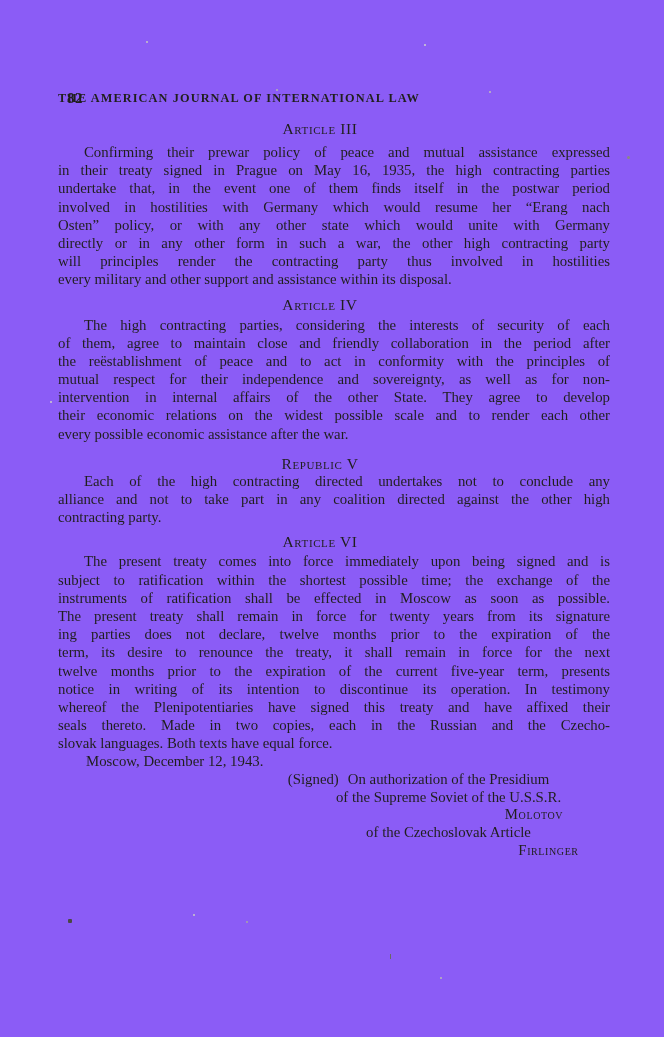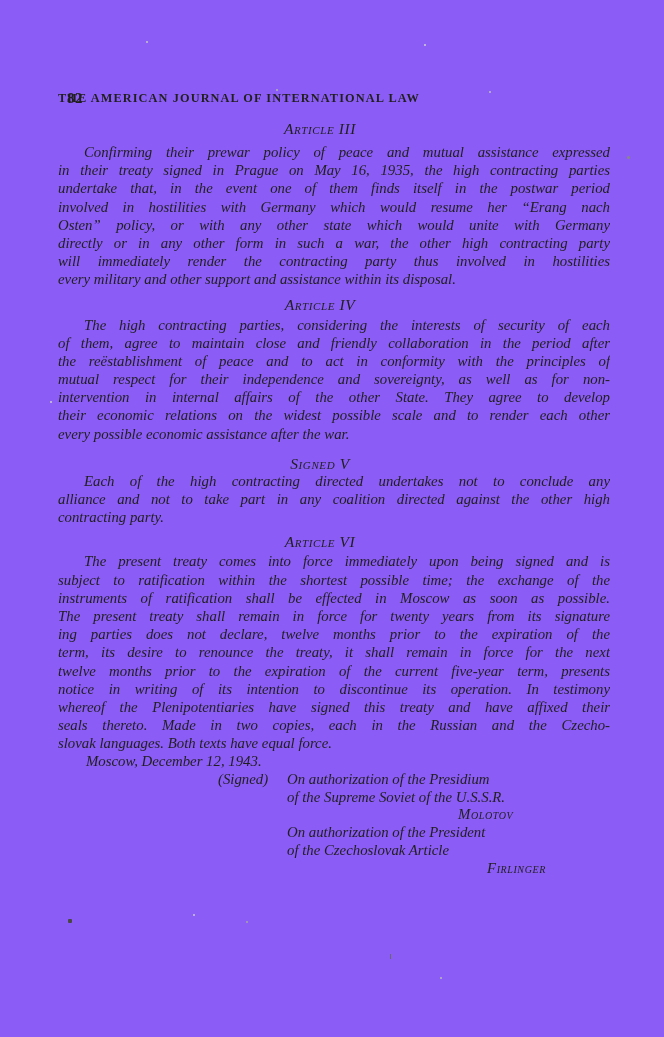--- a/index.html
+++ b/index.html
@@ -25,21 +25,21 @@
   }
   .running-title{
     display:block;margin-right:38px;
     font-size:12.3px;font-weight:bold;letter-spacing:1.1px;
     line-height:16px;white-space:nowrap;
   }
   
   .content{
     position:absolute;left:58px;top:0;width:552px;
     padding-top:121px;
-    font-size:14.8px;line-height:18.2px;font-style:italic;
+    font-size:14.8px;line-height:18.2px;
   }
   .content > *{margin:0;}
   .article-heading{
     text-align:center;margin-right:28px;
     font-variant:small-caps;
     font-size:15.5px;line-height:16px;letter-spacing:0.6px;
     font-weight:normal;
   }
   .para .line{
     text-align:justify;text-align-last:justify;
@@ -51,21 +51,21 @@
   .m-h1{margin-top:8px;}
   .m-p1{margin-top:3px;}
   .m-h2{margin-top:13px;}
   .m-p2{margin-top:0;}
   .m-h3{margin-top:8px;}
   .m-p3{margin-top:2px;}
   .dateline{
     text-indent:28px;height:18.2px;
   }
   
-  .signature{margin-top:0;}
+  .signature{margin-top:0;text-align:center;}
   .sig-row{height:17.9px;line-height:17.9px;}
   .sig-row.first-row{padding-left:160px;}
   .signed-label{display:inline-block;width:69px;}
   .sig-auth{padding-left:229px;}
   .sig-name{font-variant:small-caps;letter-spacing:0.6px;}
   .sig-name.n0{padding-left:400px;}
   .sig-name.n1{padding-left:429px;}
   
   .speck{position:absolute;border-radius:50%;}
   .s1 {left:146px;top:41px;width:2px;height:2px;background:#c8c6c2;}
@@ -93,36 +93,36 @@
   <div class="content">
 
     <h2 class="article-heading">Article III</h2>
     <div class="para m-p0">
         <div class="line first">Confirming their prewar policy of peace and mutual assistance expressed</div>
         <div class="line">in their treaty signed in Prague on May 16, 1935, the high contracting parties</div>
         <div class="line">undertake that, in the event one of them finds itself in the postwar period</div>
         <div class="line">involved in hostilities with Germany which would resume her “Erang nach</div>
         <div class="line">Osten” policy, or with any other state which would unite with Germany</div>
         <div class="line">directly or in any other form in such a war, the other high contracting party</div>
-        <div class="line">will immediately render the contracting party thus involved in hostilities</div>
+        <div class="line">will principles render the contracting party thus involved in hostilities</div>
         <div class="line">every military and other support and assistance within its disposal.</div>
       </div>
 
     <h2 class="article-heading m-h1">Article IV</h2>
     <div class="para m-p1">
         <div class="line first">The high contracting parties, considering the interests of security of each</div>
         <div class="line">of them, agree to maintain close and friendly collaboration in the period after</div>
         <div class="line">the reëstablishment of peace and to act in conformity with the principles of</div>
         <div class="line">mutual respect for their independence and sovereignty, as well as for non-</div>
         <div class="line">intervention in internal affairs of the other State.  They agree to develop</div>
         <div class="line">their economic relations on the widest possible scale and to render each other</div>
         <div class="line">every possible economic assistance after the war.</div>
       </div>
 
-    <h2 class="article-heading m-h2">Signed V</h2>
+    <h2 class="article-heading m-h2">Republic V</h2>
     <div class="para m-p2">
         <div class="line first">Each of the high contracting directed undertakes not to conclude any</div>
         <div class="line">alliance and not to take part in any coalition directed against the other high</div>
         <div class="line">contracting party.</div>
       </div>
 
     <h2 class="article-heading m-h3">Article VI</h2>
     <div class="para m-p3">
         <div class="line first">The present treaty comes into force immediately upon being signed and is</div>
         <div class="line">subject to ratification within the shortest possible time; the exchange of the</div>
@@ -138,21 +138,20 @@
       </div>
 
     <div class="dateline">Moscow, December 12, 1943.</div>
 
     <div class="signature">
       <div class="sig-row first-row">
         <span class="signed-label">(Signed)</span><span>On authorization of the Presidium</span>
       </div>
       <div class="sig-row sig-auth">of the Supreme Soviet of the U.S.S.R.</div>
       <div class="sig-row sig-name n0">Molotov</div>
-      <div class="sig-row sig-auth">On authorization of the President</div>
       <div class="sig-row sig-auth">of the Czechoslovak Article</div>
       <div class="sig-row sig-name n1">Firlinger</div>
     </div>
 
   </div>
 
   <i class="speck s1"></i>
   <i class="speck s2"></i>
   <i class="speck s3"></i>
   <i class="speck s4"></i>

